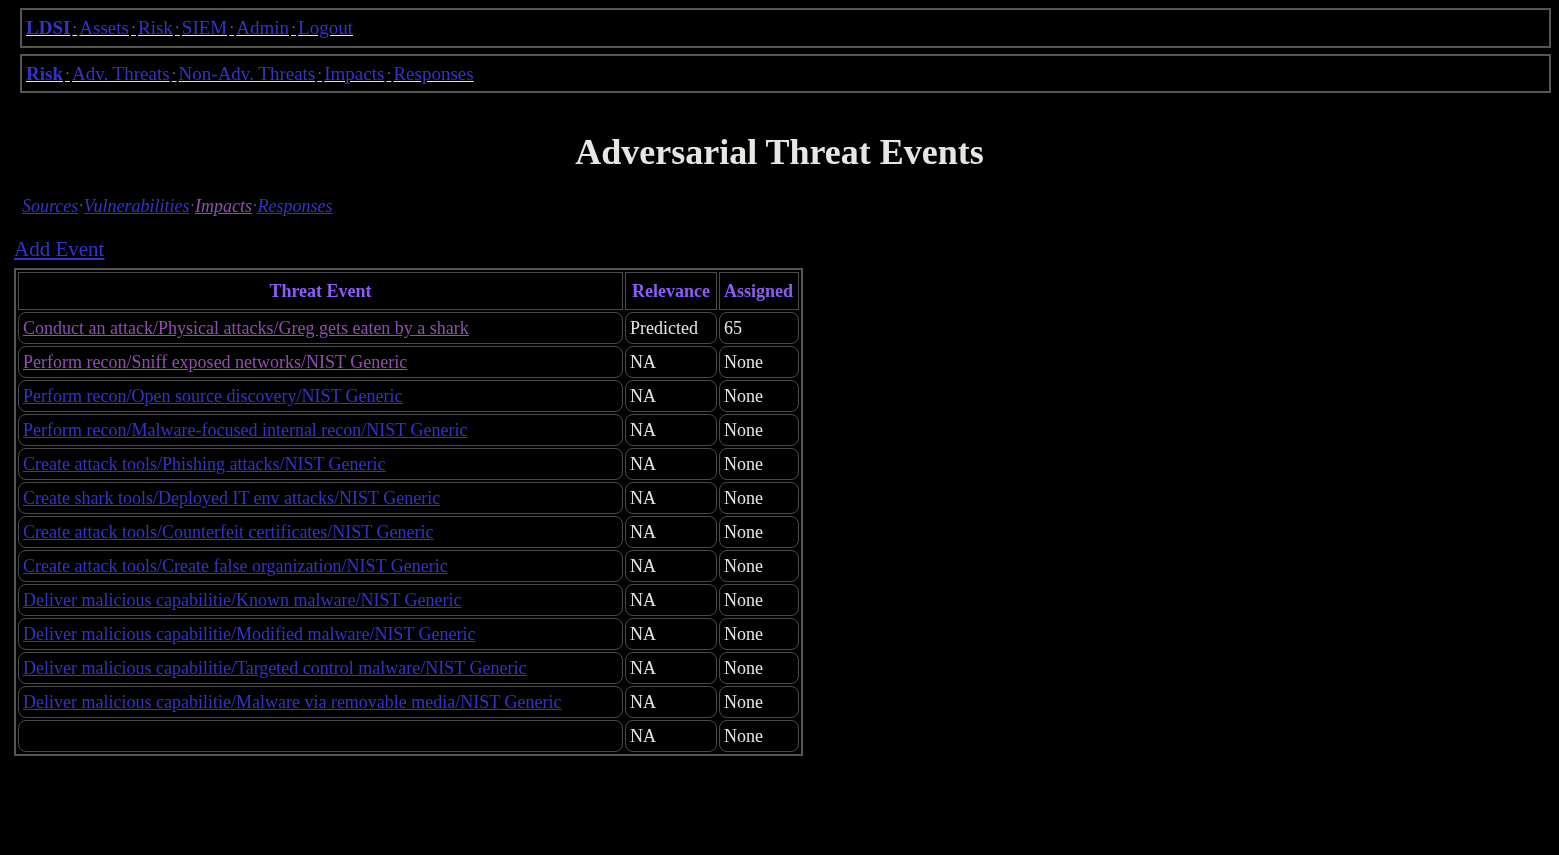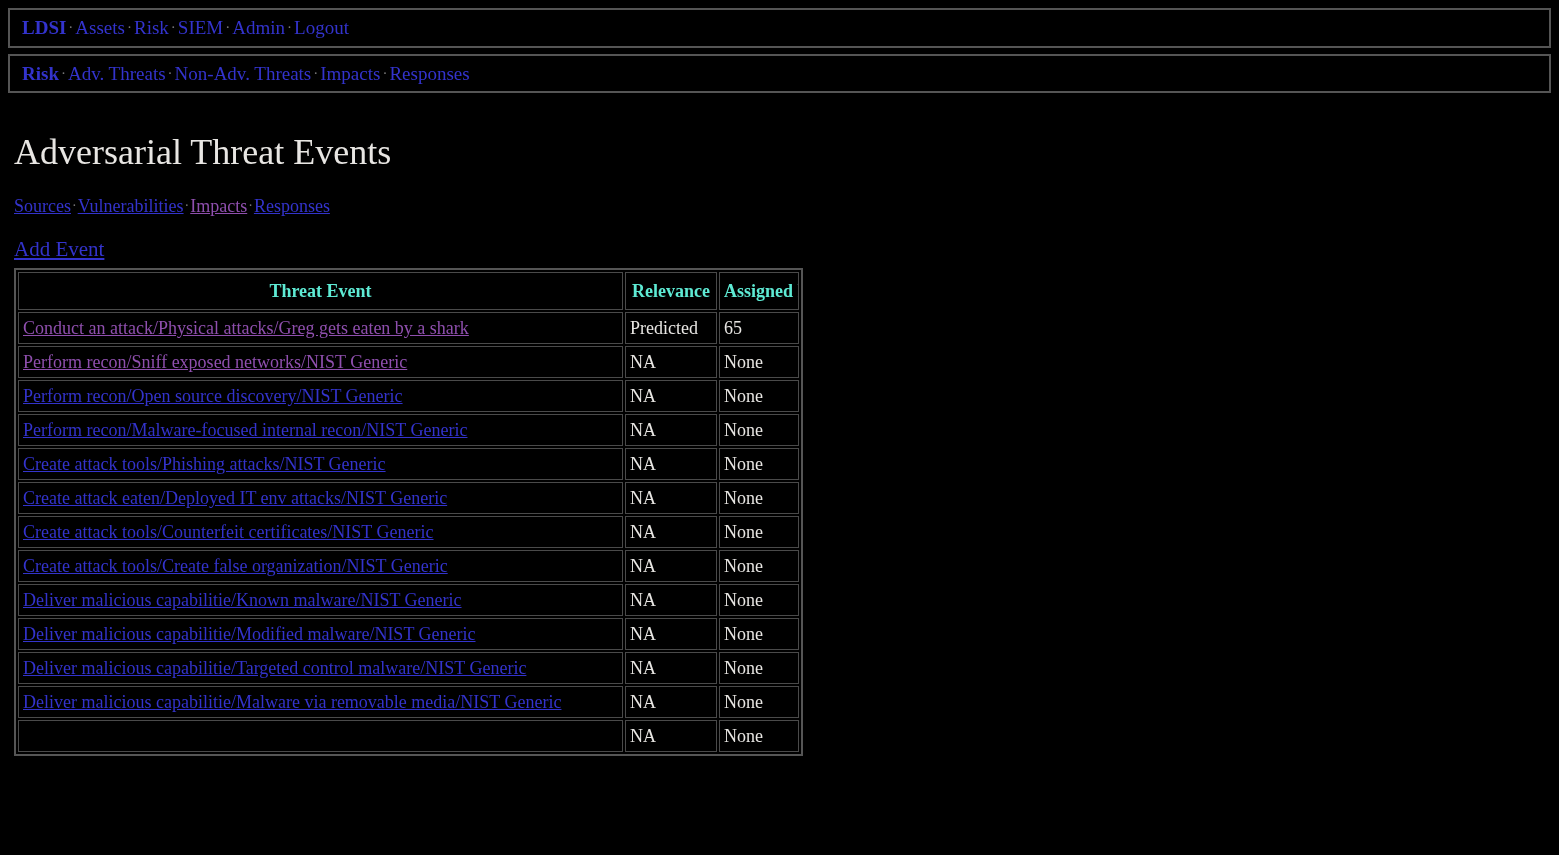--- a/index.html
+++ b/index.html
@@ -15,28 +15,29 @@
     color: #e8e6e3;
     font-size: 16px;
   }
 
   .page {
     padding: 0;
   }
 
   
   .navbar {
-    margin: 8px 8px 0 8px;
+    margin: 8px 8px 0 20px;
     border: 2px solid #555555;
     background: #000000;
-    padding: 5px 12px;
+    padding: 5px 4px;
     font-size: 19px;
     line-height: 1.35;
     white-space: nowrap;
     overflow: hidden;
+    text-decoration: underline;
   }
   .navbar.second { margin-top: 6px; }
 
   .nav-brand {
     font-weight: bold;
     color: #3333cc;
     text-decoration: none;
   }
   .nav-link {
     color: #3333cc;
@@ -50,30 +51,32 @@
   }
 
   
   .content {
     padding: 0 14px;
   }
 
   h1.page-title {
     font-family: "Liberation Serif", "DejaVu Serif", serif;
     font-size: 36px;
-    font-weight: normal;
+    font-weight: bold;
     color: #e8e6e3;
     margin: 38px 0 22px 0;
     letter-spacing: 0px;
+    text-align: center;
   }
 
   .sublinks {
-    margin: 0 0 18px 0;
+    margin: 0 0 18px 8px;
     font-size: 18px;
     line-height: 1.3;
+    font-style: italic;
   }
   .sublinks a,
   .addlink a {
     text-decoration: underline;
   }
   a.lk-unvisited { color: #3333cc; }
   a.lk-visited   { color: #8f4fae; }
 
   .sub-sep {
     color: #777777;
@@ -103,28 +106,29 @@
     background: #000000;
     padding: 2px 4px;
     font-size: 18px;
     line-height: 1.35;
     vertical-align: middle;
     white-space: nowrap;
     overflow: hidden;
   }
   table.events th {
     font-weight: bold;
-    color: #5eead4;
+    color: #8b5cf6;
     text-align: center;
     padding: 6px 4px;
   }
   table.events td {
     color: #e8e6e3;
     text-align: left;
     height: 26px;
+    border-radius: 8px;
   }
   col.c-event { width: 605px; }
   col.c-rel   { width: 92px;  }
   col.c-risk  { width: 80px;  }
 
   table.events td.cell-event a {
     text-decoration: underline;
   }
 </style>
 </head>
@@ -185,21 +189,21 @@
             <td class="cell-event"><a href="#" class="lk-unvisited">Perform recon/Malware-focused internal recon/NIST Generic</a></td>
             <td>NA</td>
             <td>None</td>
           </tr>
           <tr>
             <td class="cell-event"><a href="#" class="lk-unvisited">Create attack tools/Phishing attacks/NIST Generic</a></td>
             <td>NA</td>
             <td>None</td>
           </tr>
           <tr>
-            <td class="cell-event"><a href="#" class="lk-unvisited">Create attack eaten/Deployed IT env attacks/NIST Generic</a></td>
+            <td class="cell-event"><a href="#" class="lk-unvisited">Create shark tools/Deployed IT env attacks/NIST Generic</a></td>
             <td>NA</td>
             <td>None</td>
           </tr>
           <tr>
             <td class="cell-event"><a href="#" class="lk-unvisited">Create attack tools/Counterfeit certificates/NIST Generic</a></td>
             <td>NA</td>
             <td>None</td>
           </tr>
           <tr>
             <td class="cell-event"><a href="#" class="lk-unvisited">Create attack tools/Create false organization/NIST Generic</a></td>

